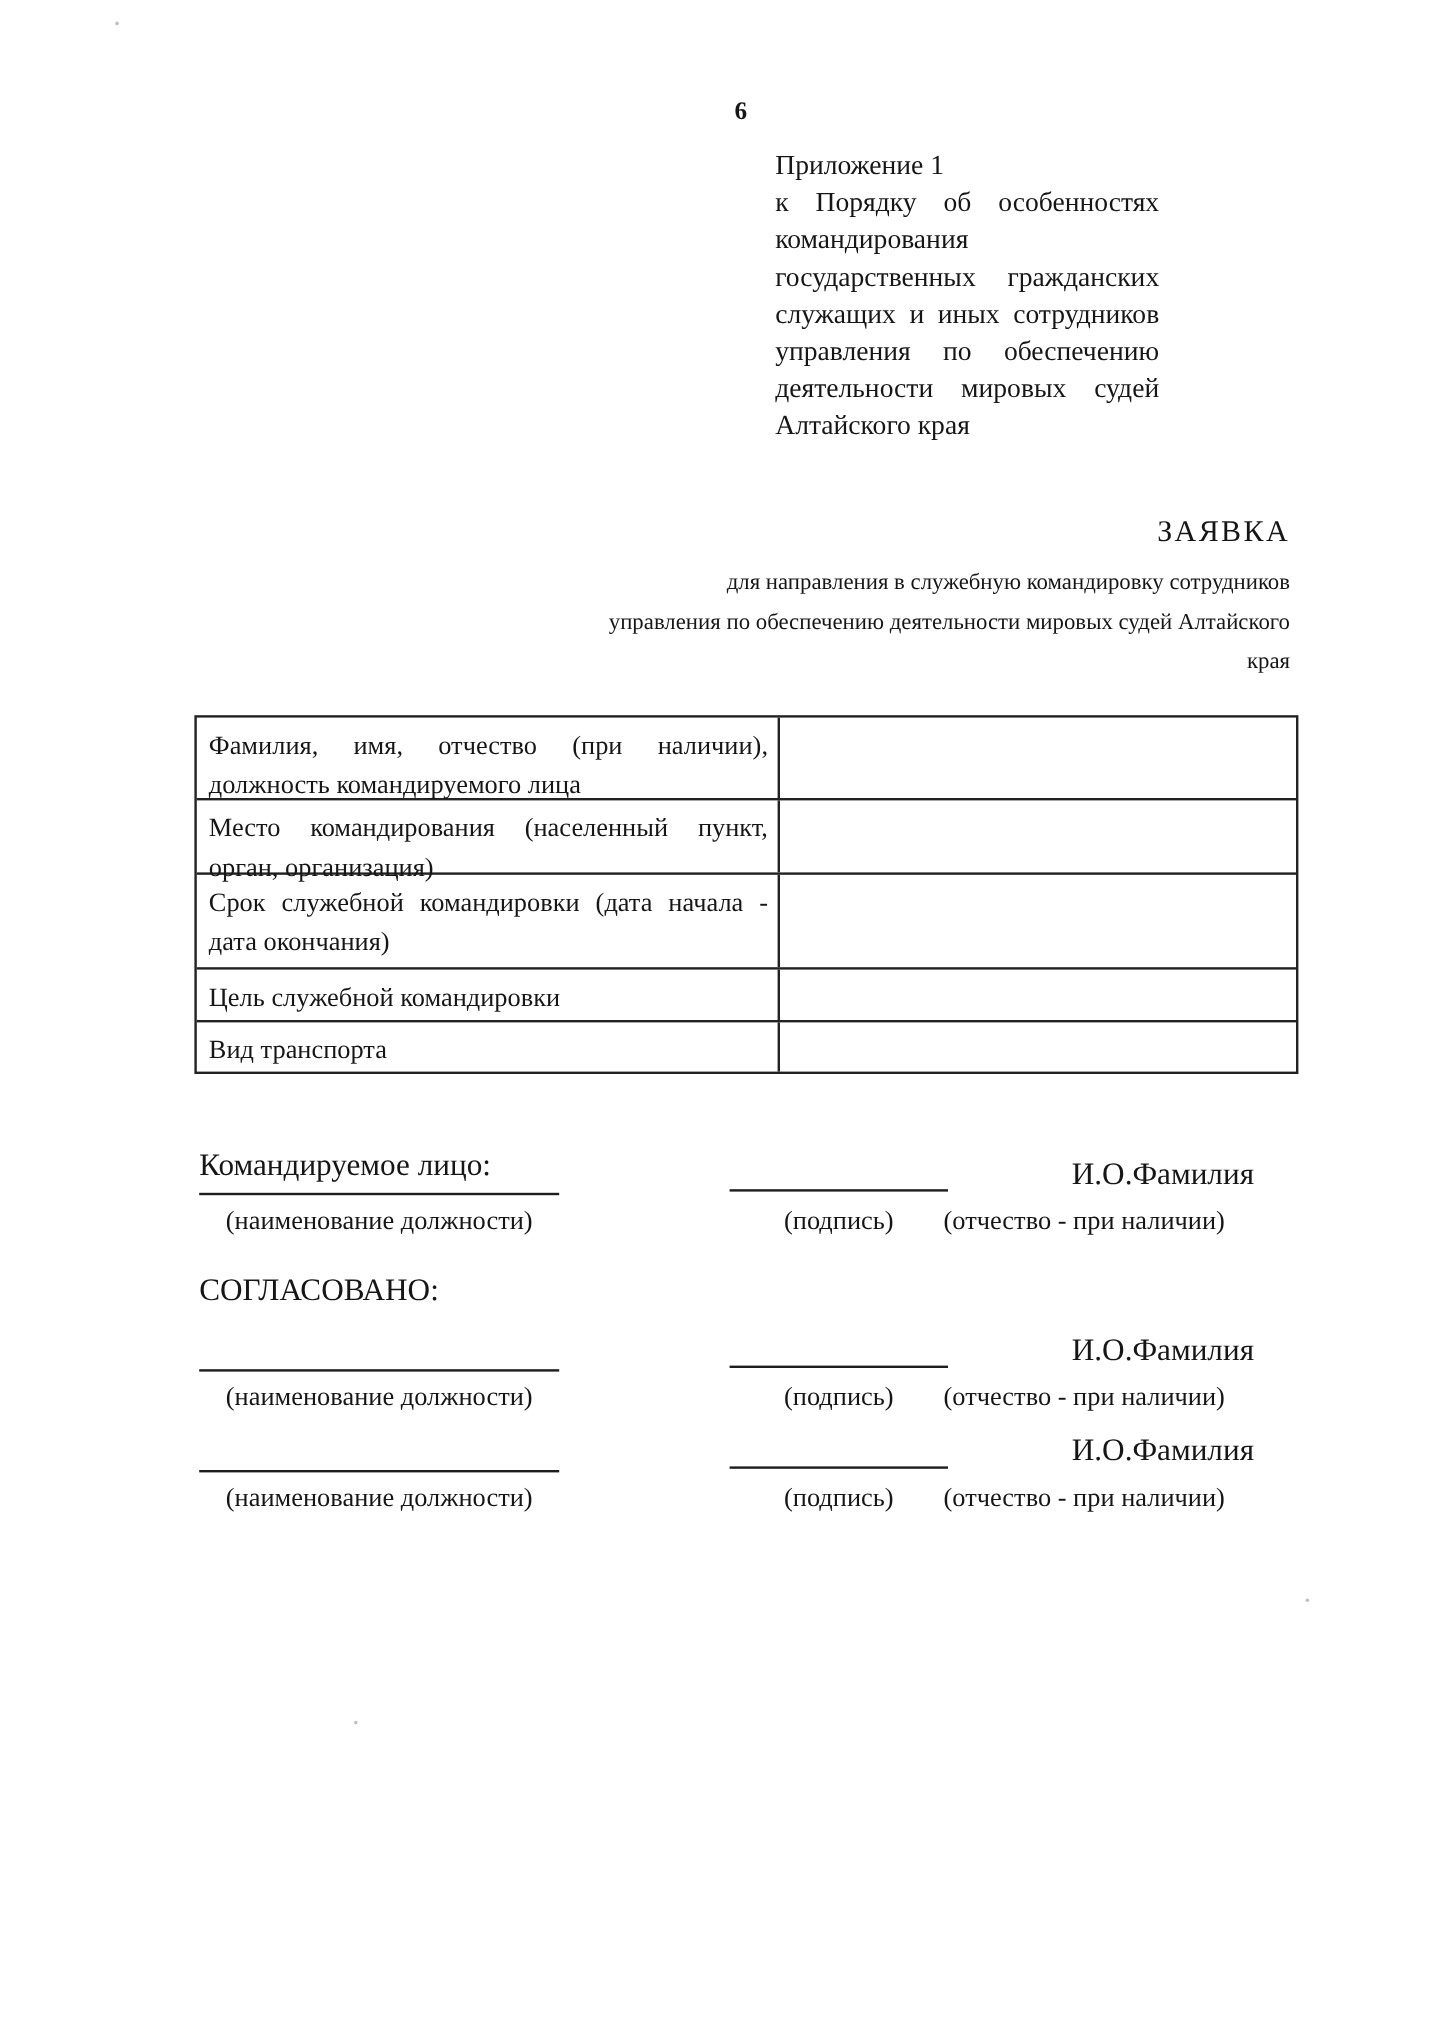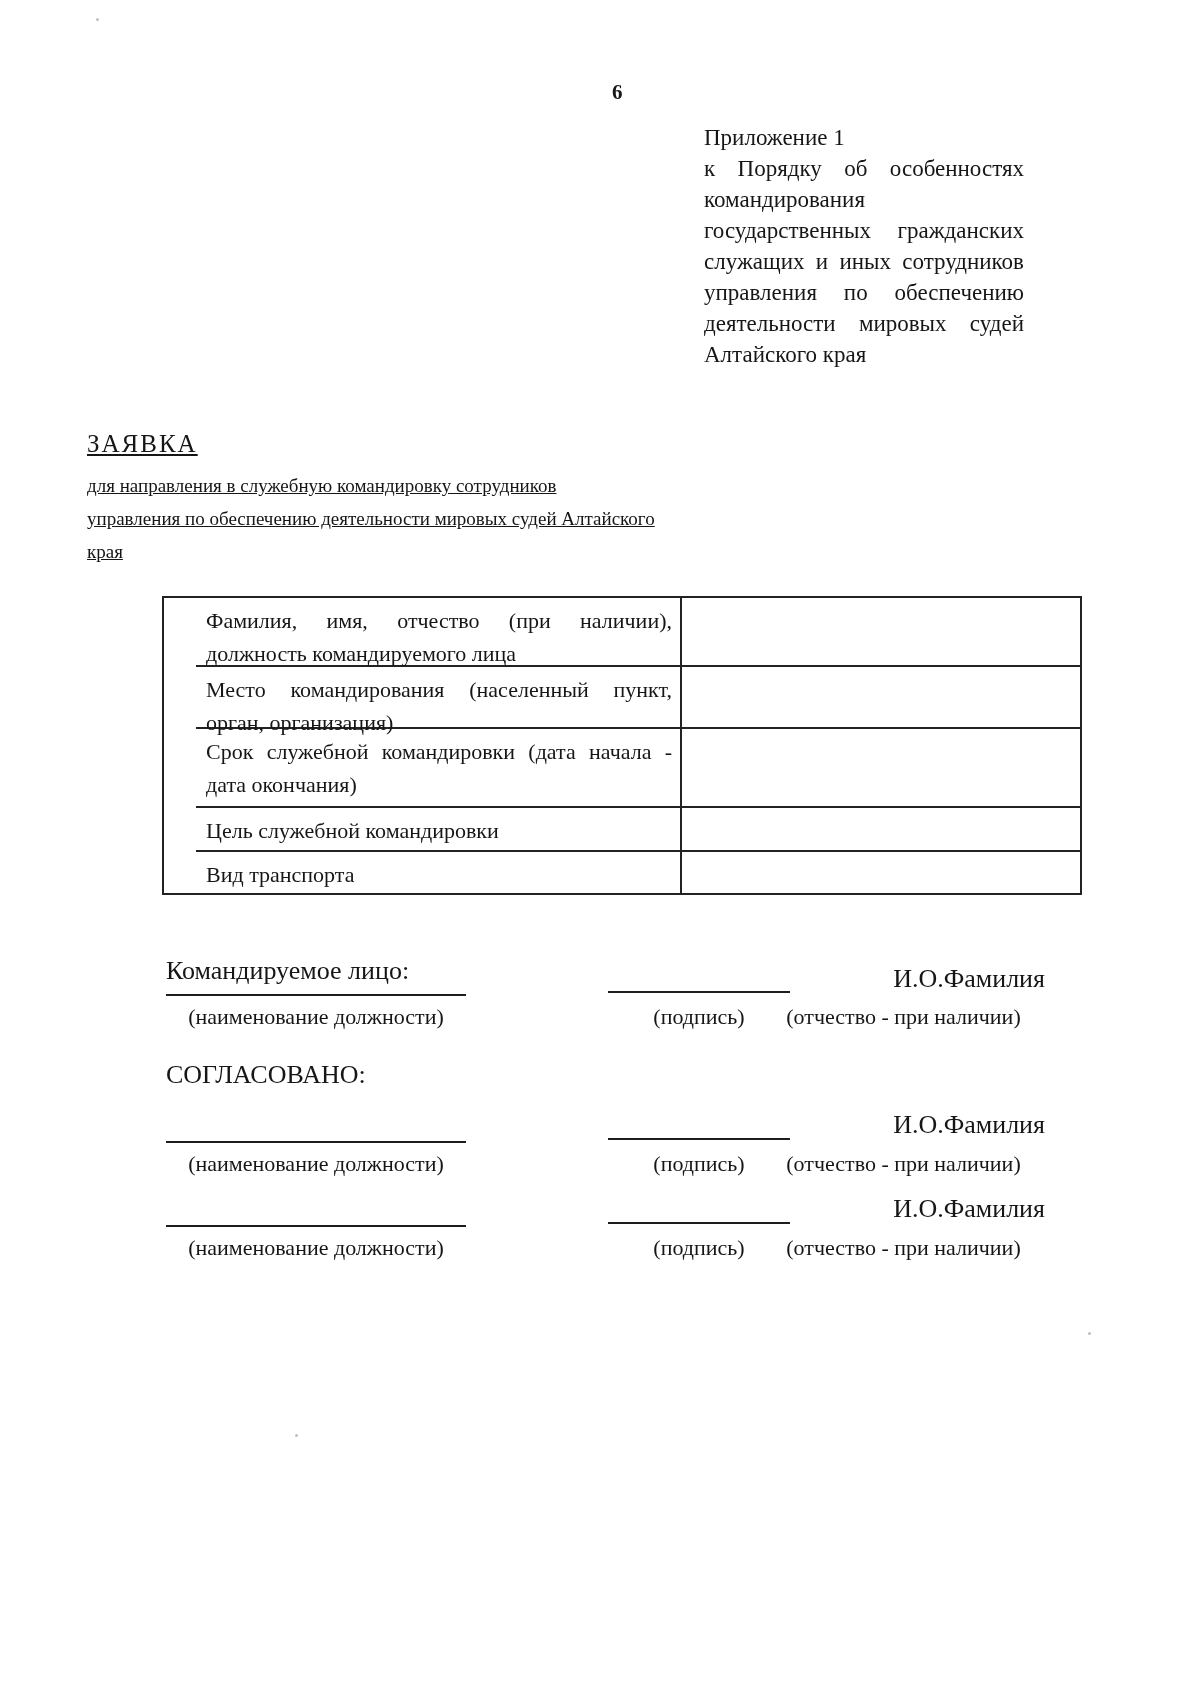--- a/index.html
+++ b/index.html
@@ -8,31 +8,31 @@
     width:1200px;height:1698px;
     margin:0 auto;
     background:#ffffff;
     font-family:"Liberation Serif", serif;
     color:#161616;
     overflow:hidden;
   }
   
   .pageno{position:absolute;left:612px;top:80px;font-size:21px;font-weight:bold;}
   
-  .appendix{position:absolute;left:704px;top:122px;width:320px;font-size:23px;line-height:31px;}
+  .appendix{position:absolute;left:646px;top:122px;width:320px;font-size:23px;line-height:31px;}
   .appendix div{height:31px;}
   
   .j{display:flex;justify-content:space-between;white-space:nowrap;}
   
-  .titlewrap{position:absolute;left:87px;top:430px;width:1000px;text-align:left;text-decoration:underline;}
+  .titlewrap{position:absolute;left:75px;top:430px;width:1000px;text-align:right;}
   .doc-title{font-size:25px;letter-spacing:2px;margin-bottom:11px;}
   .subtitle-line{font-size:19px;line-height:33px;white-space:nowrap;}
   
   .ftable{position:absolute;left:162px;top:596px;width:920px;border:2px solid #222;box-sizing:border-box;}
-  .frow{display:flex;border-bottom:2px solid #222;box-sizing:border-box;margin-left:32px;}
+  .frow{display:flex;border-bottom:2px solid #222;box-sizing:border-box;}
   .frow:last-child{border-bottom:none;justify-content:center;}
   .fcell-label{width:486px;border-right:2px solid #222;box-sizing:border-box;padding:6px 8px 0 10px;font-size:22px;}
   .fcell-label .tl{line-height:33px;}
   .fcell-value{flex:1;}
   .h71{height:69px;} .h74{height:62px;} .h75{height:79px;} .h46{height:44px;} .h41{height:41px;}
   
   .sig-heading{position:absolute;left:166px;font-size:26px;}
   .u-line{position:absolute;height:2px;background:#1d1d1d;}
   .cap{position:absolute;font-size:22px;text-align:center;}
   .cap-right{position:absolute;font-size:22px;text-align:center;}

